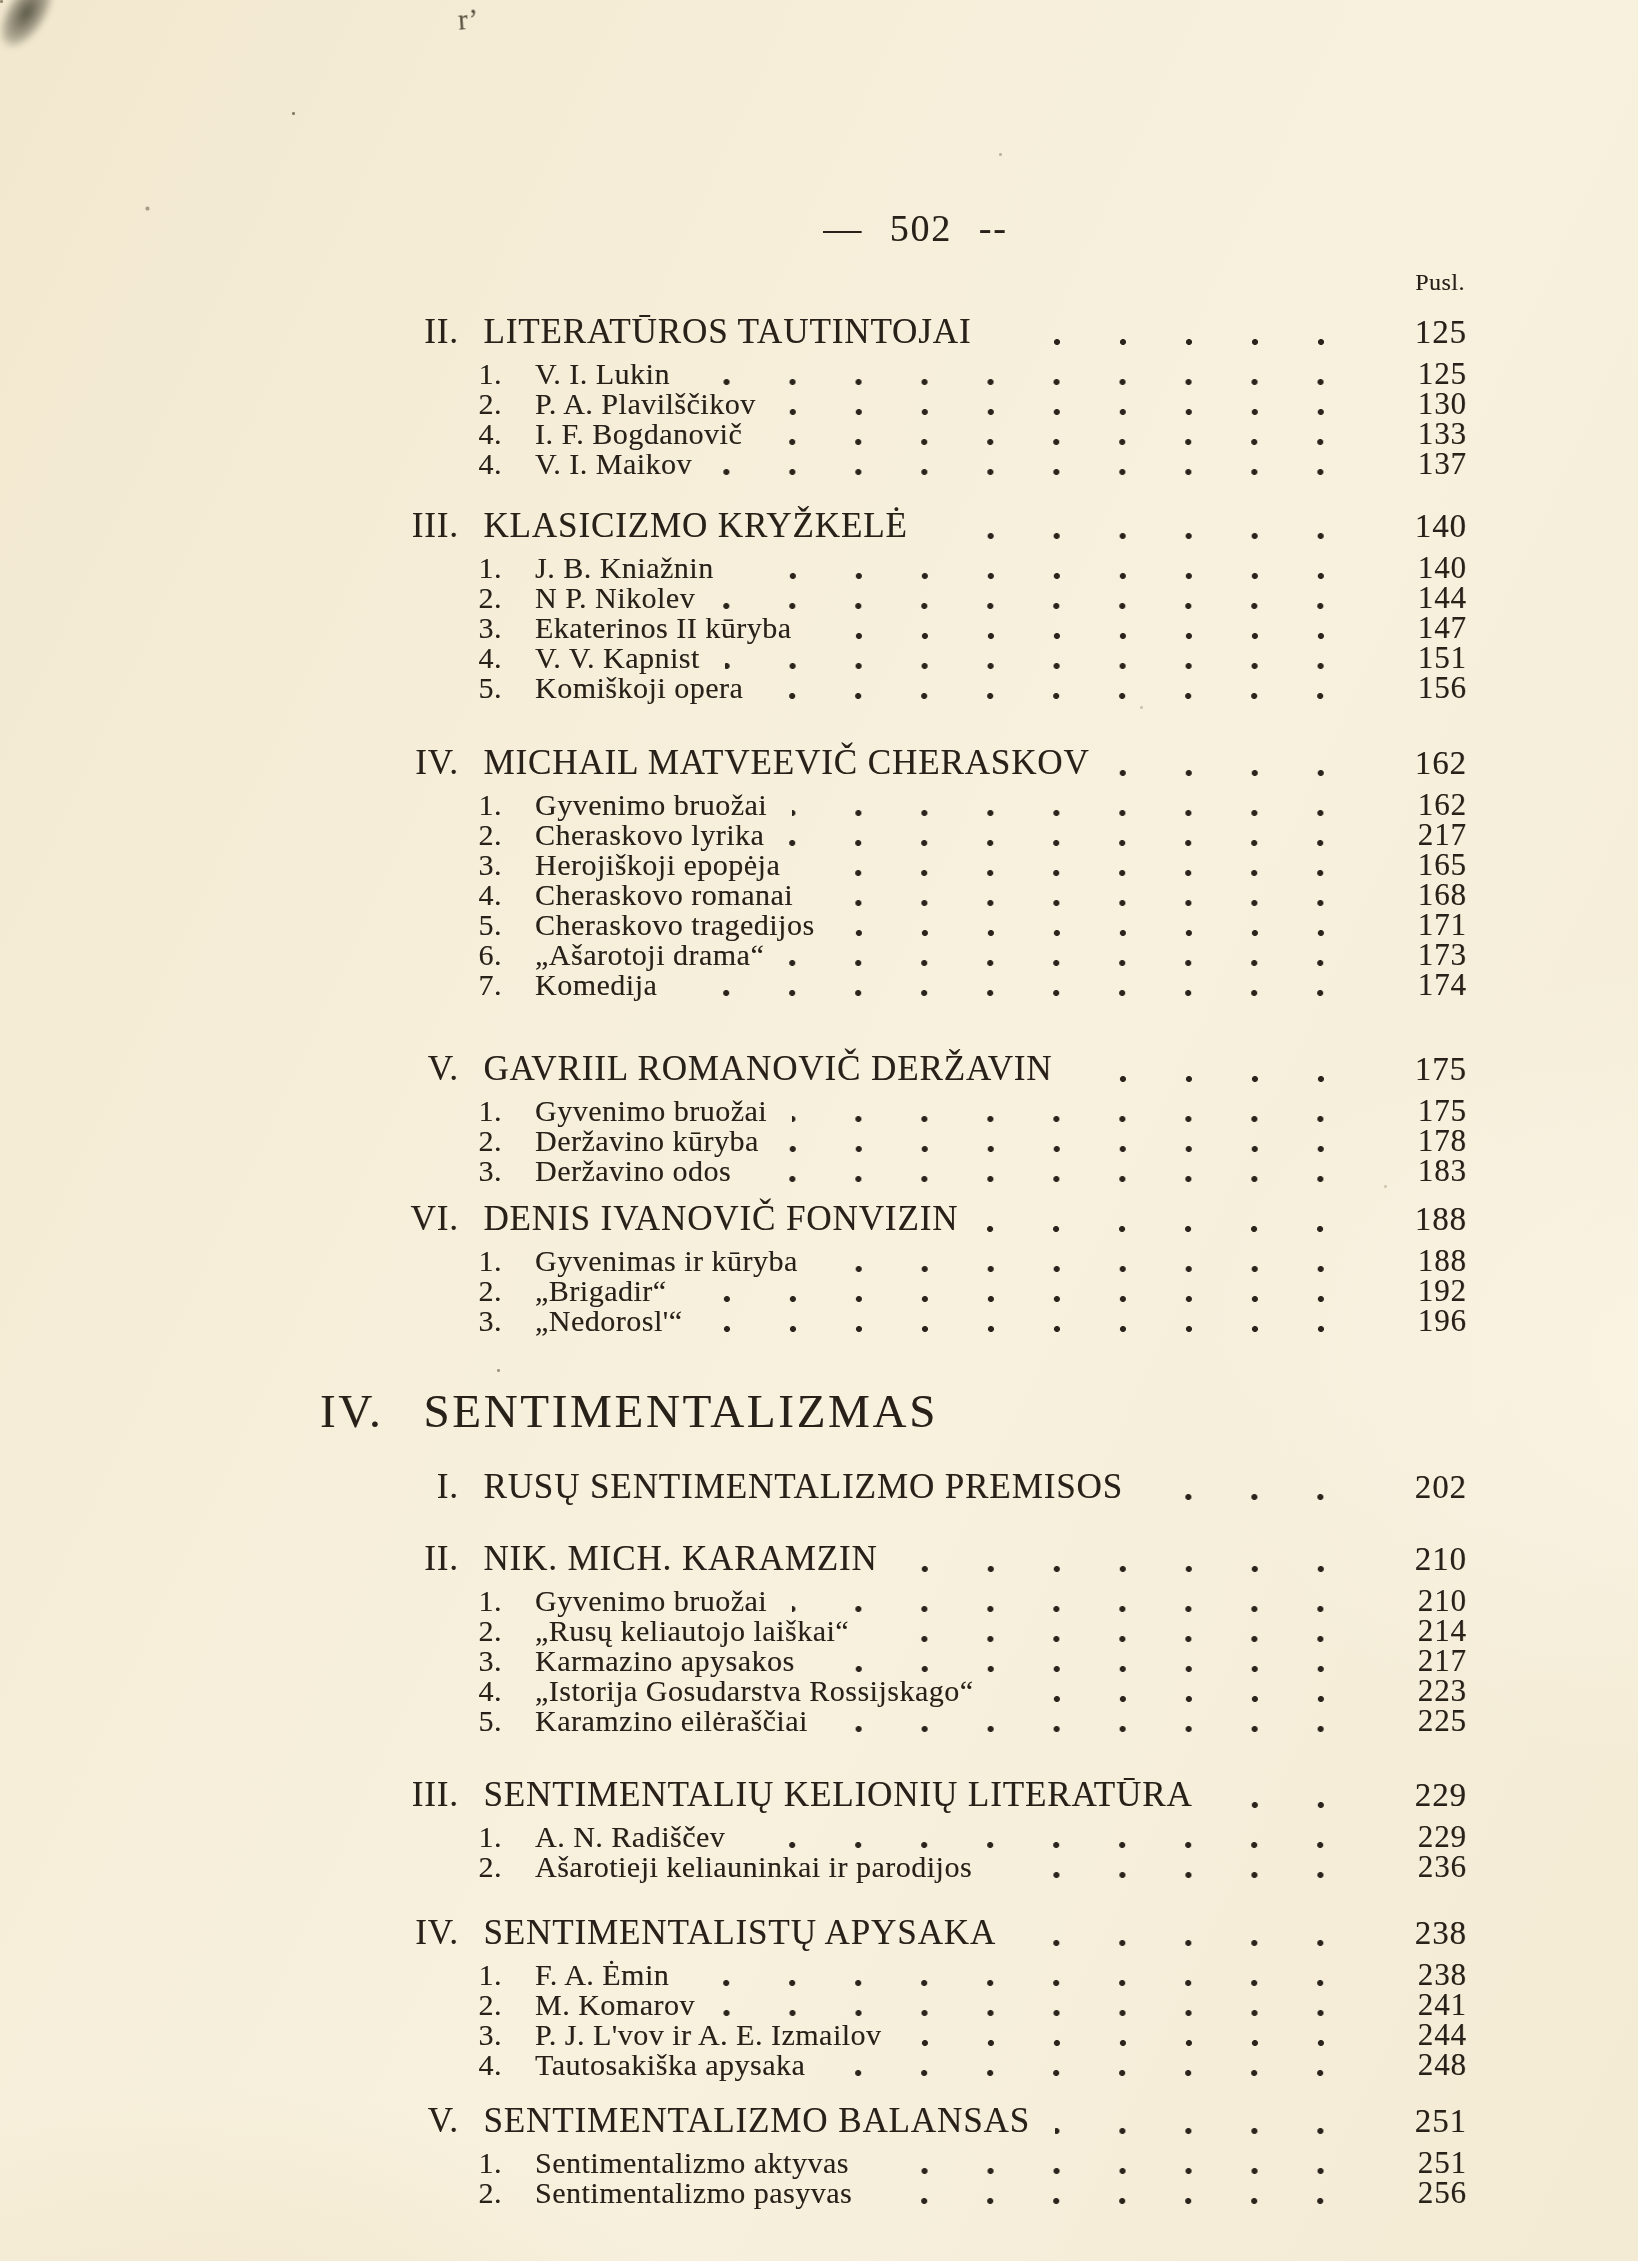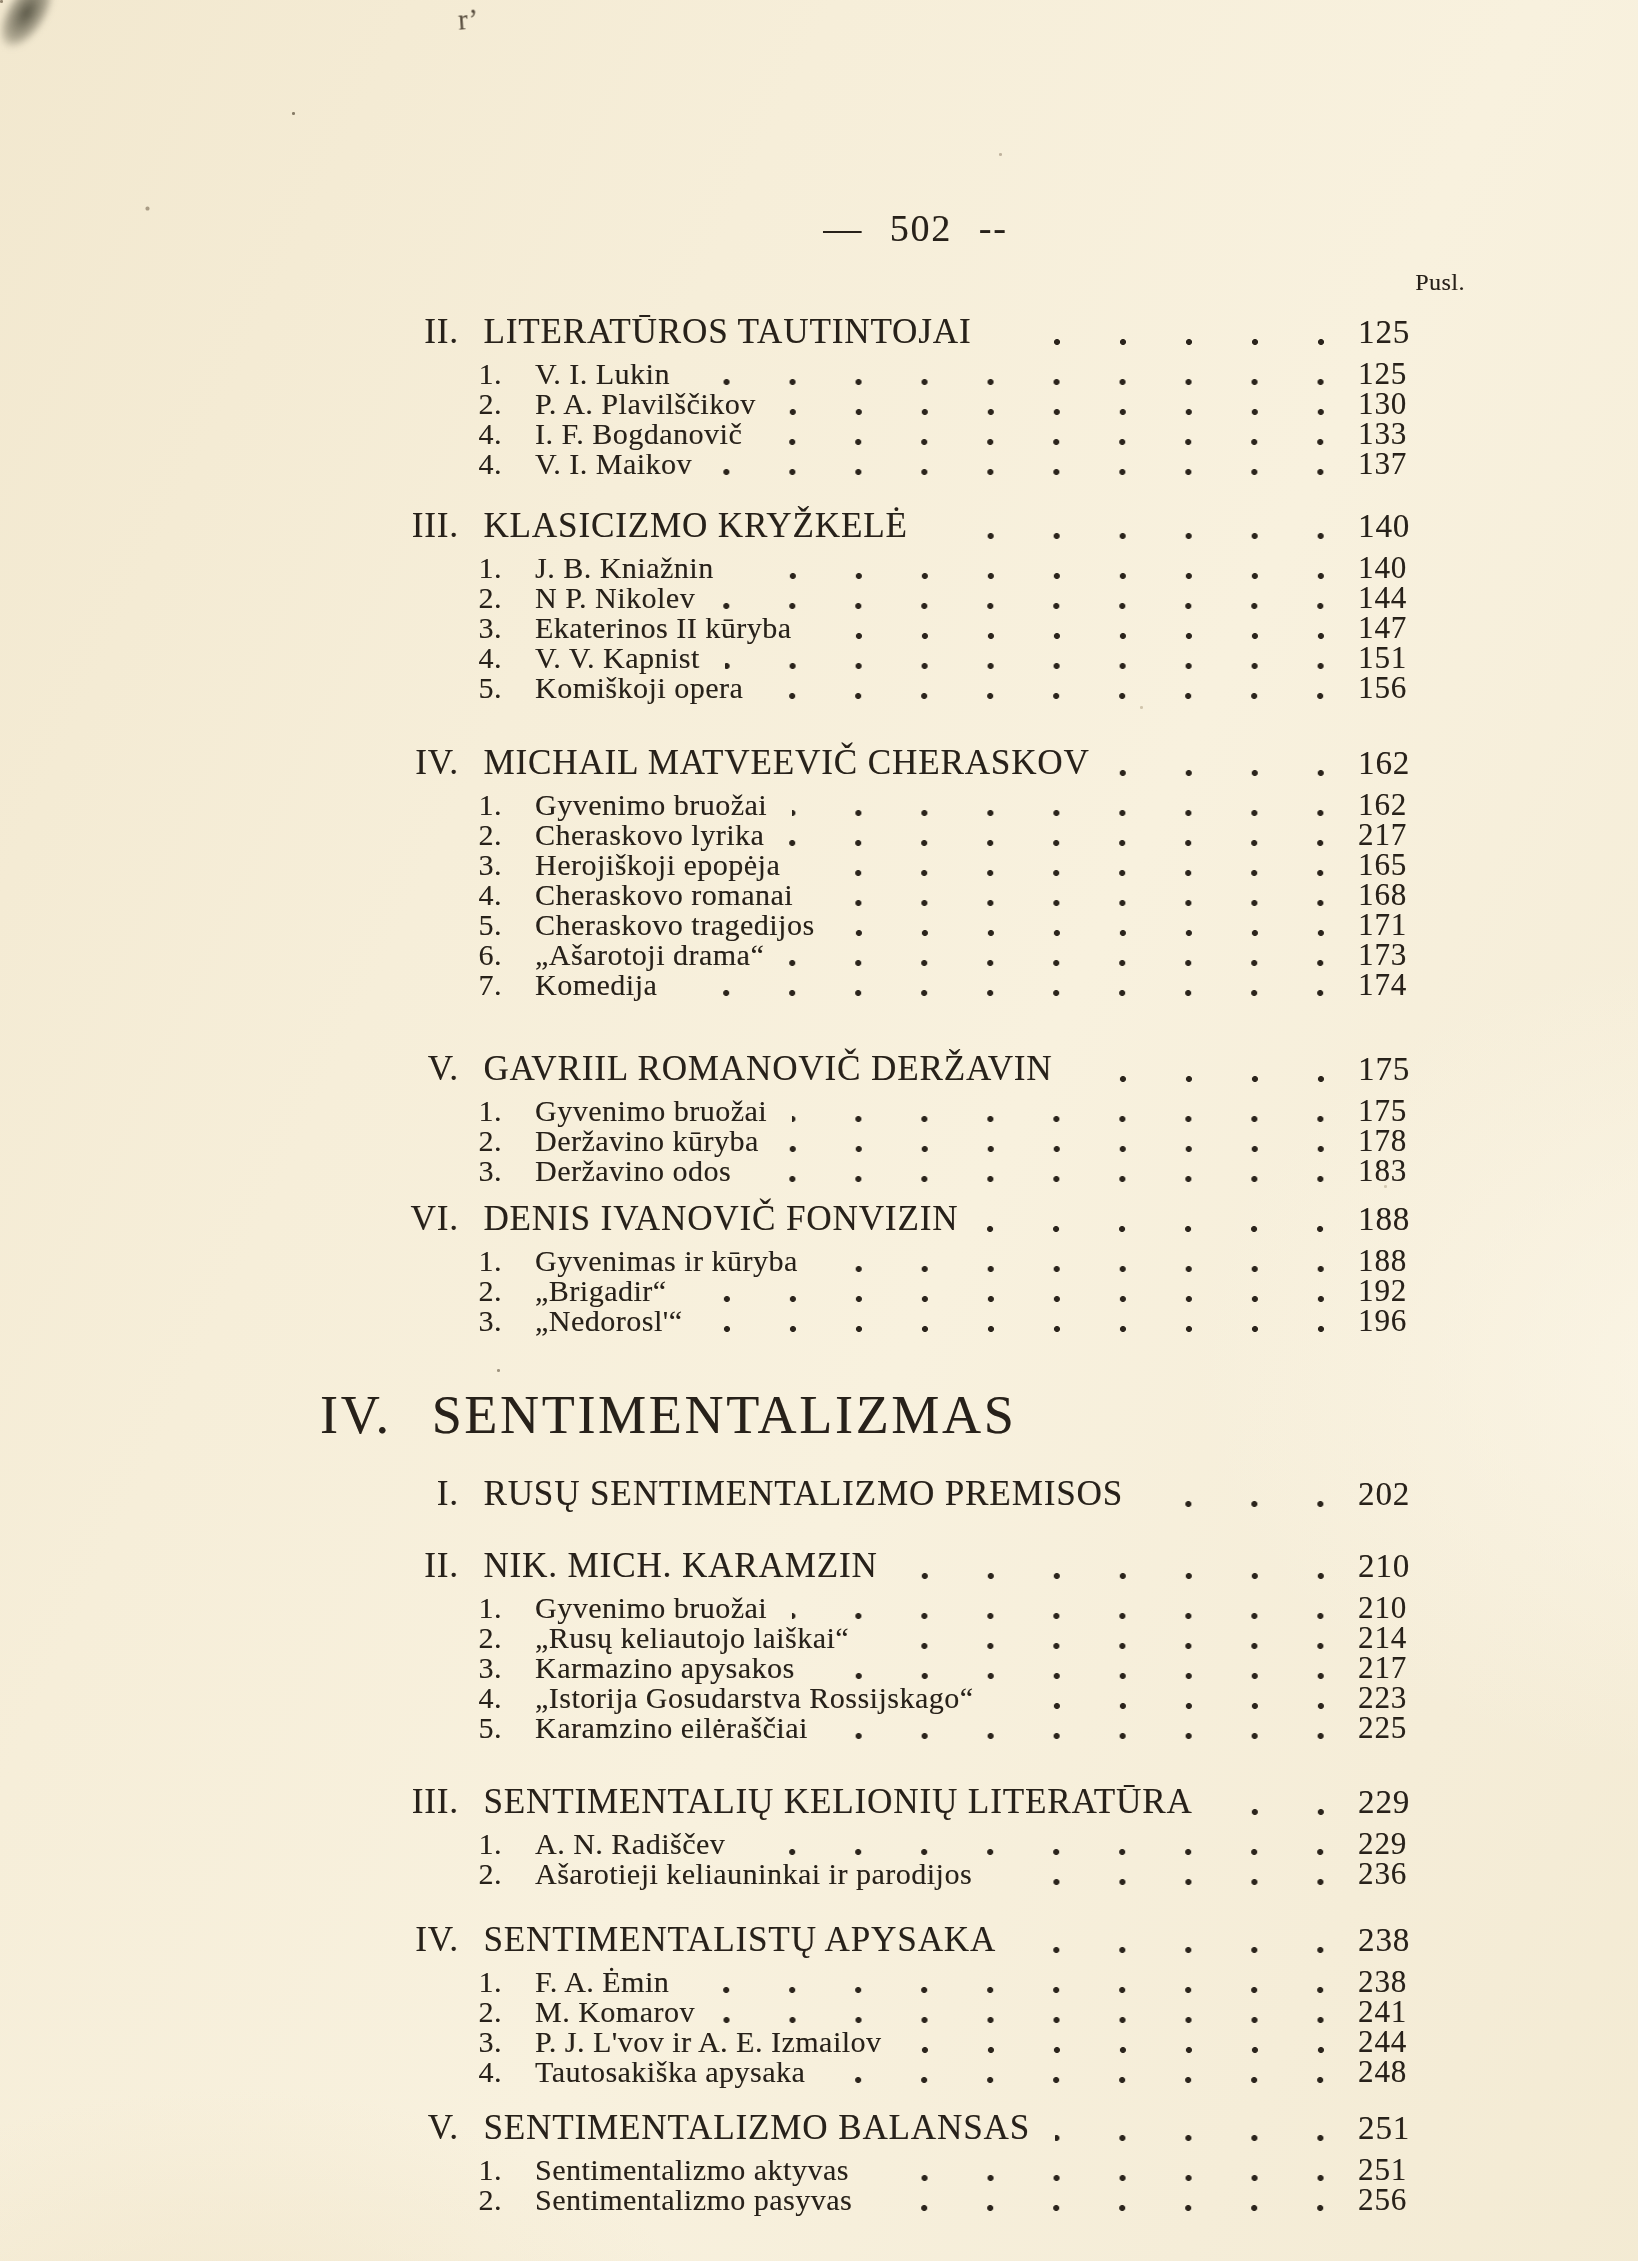--- a/index.html
+++ b/index.html
@@ -69,27 +69,27 @@
   .item-title{flex:0 0 auto;}
 
   .leader{
     flex:1 1 auto;align-self:stretch;margin-left:25px;
     background-image:radial-gradient(circle,#2b241c 2.7px,rgba(43,36,28,0) 3.3px);
     background-size:66px 8.1px;background-repeat:repeat-x;
     background-position:right 4.5px bottom 2.7px;
     min-width:0;
   }
   .item .leader{background-position:right 4.5px bottom 1.8px;}
-  .pagenum{flex:0 0 109px;text-align:left;letter-spacing:0.9px;}
+  .pagenum{flex:0 0 109px;text-align:right;letter-spacing:0.9px;}
   .sec-head .pagenum{font-size:33px;}
   .item .pagenum{font-size:31px;}
 
   .part-heading{
     margin-top:53px;padding-left:308px;
-    font-size:54px;line-height:1;letter-spacing:2.7px;white-space:nowrap;
+    font-size:47px;line-height:1;letter-spacing:2.7px;white-space:nowrap;
   }
   .part-heading .ph-num{display:inline-block;min-width:59px;}
   .part-heading .ph-title{margin-left:40px;}
 </style>
 </head>
 <body>
 
 <div class="page">
   <div class="corner-smudge"></div>
   <div class="specks"></div>

